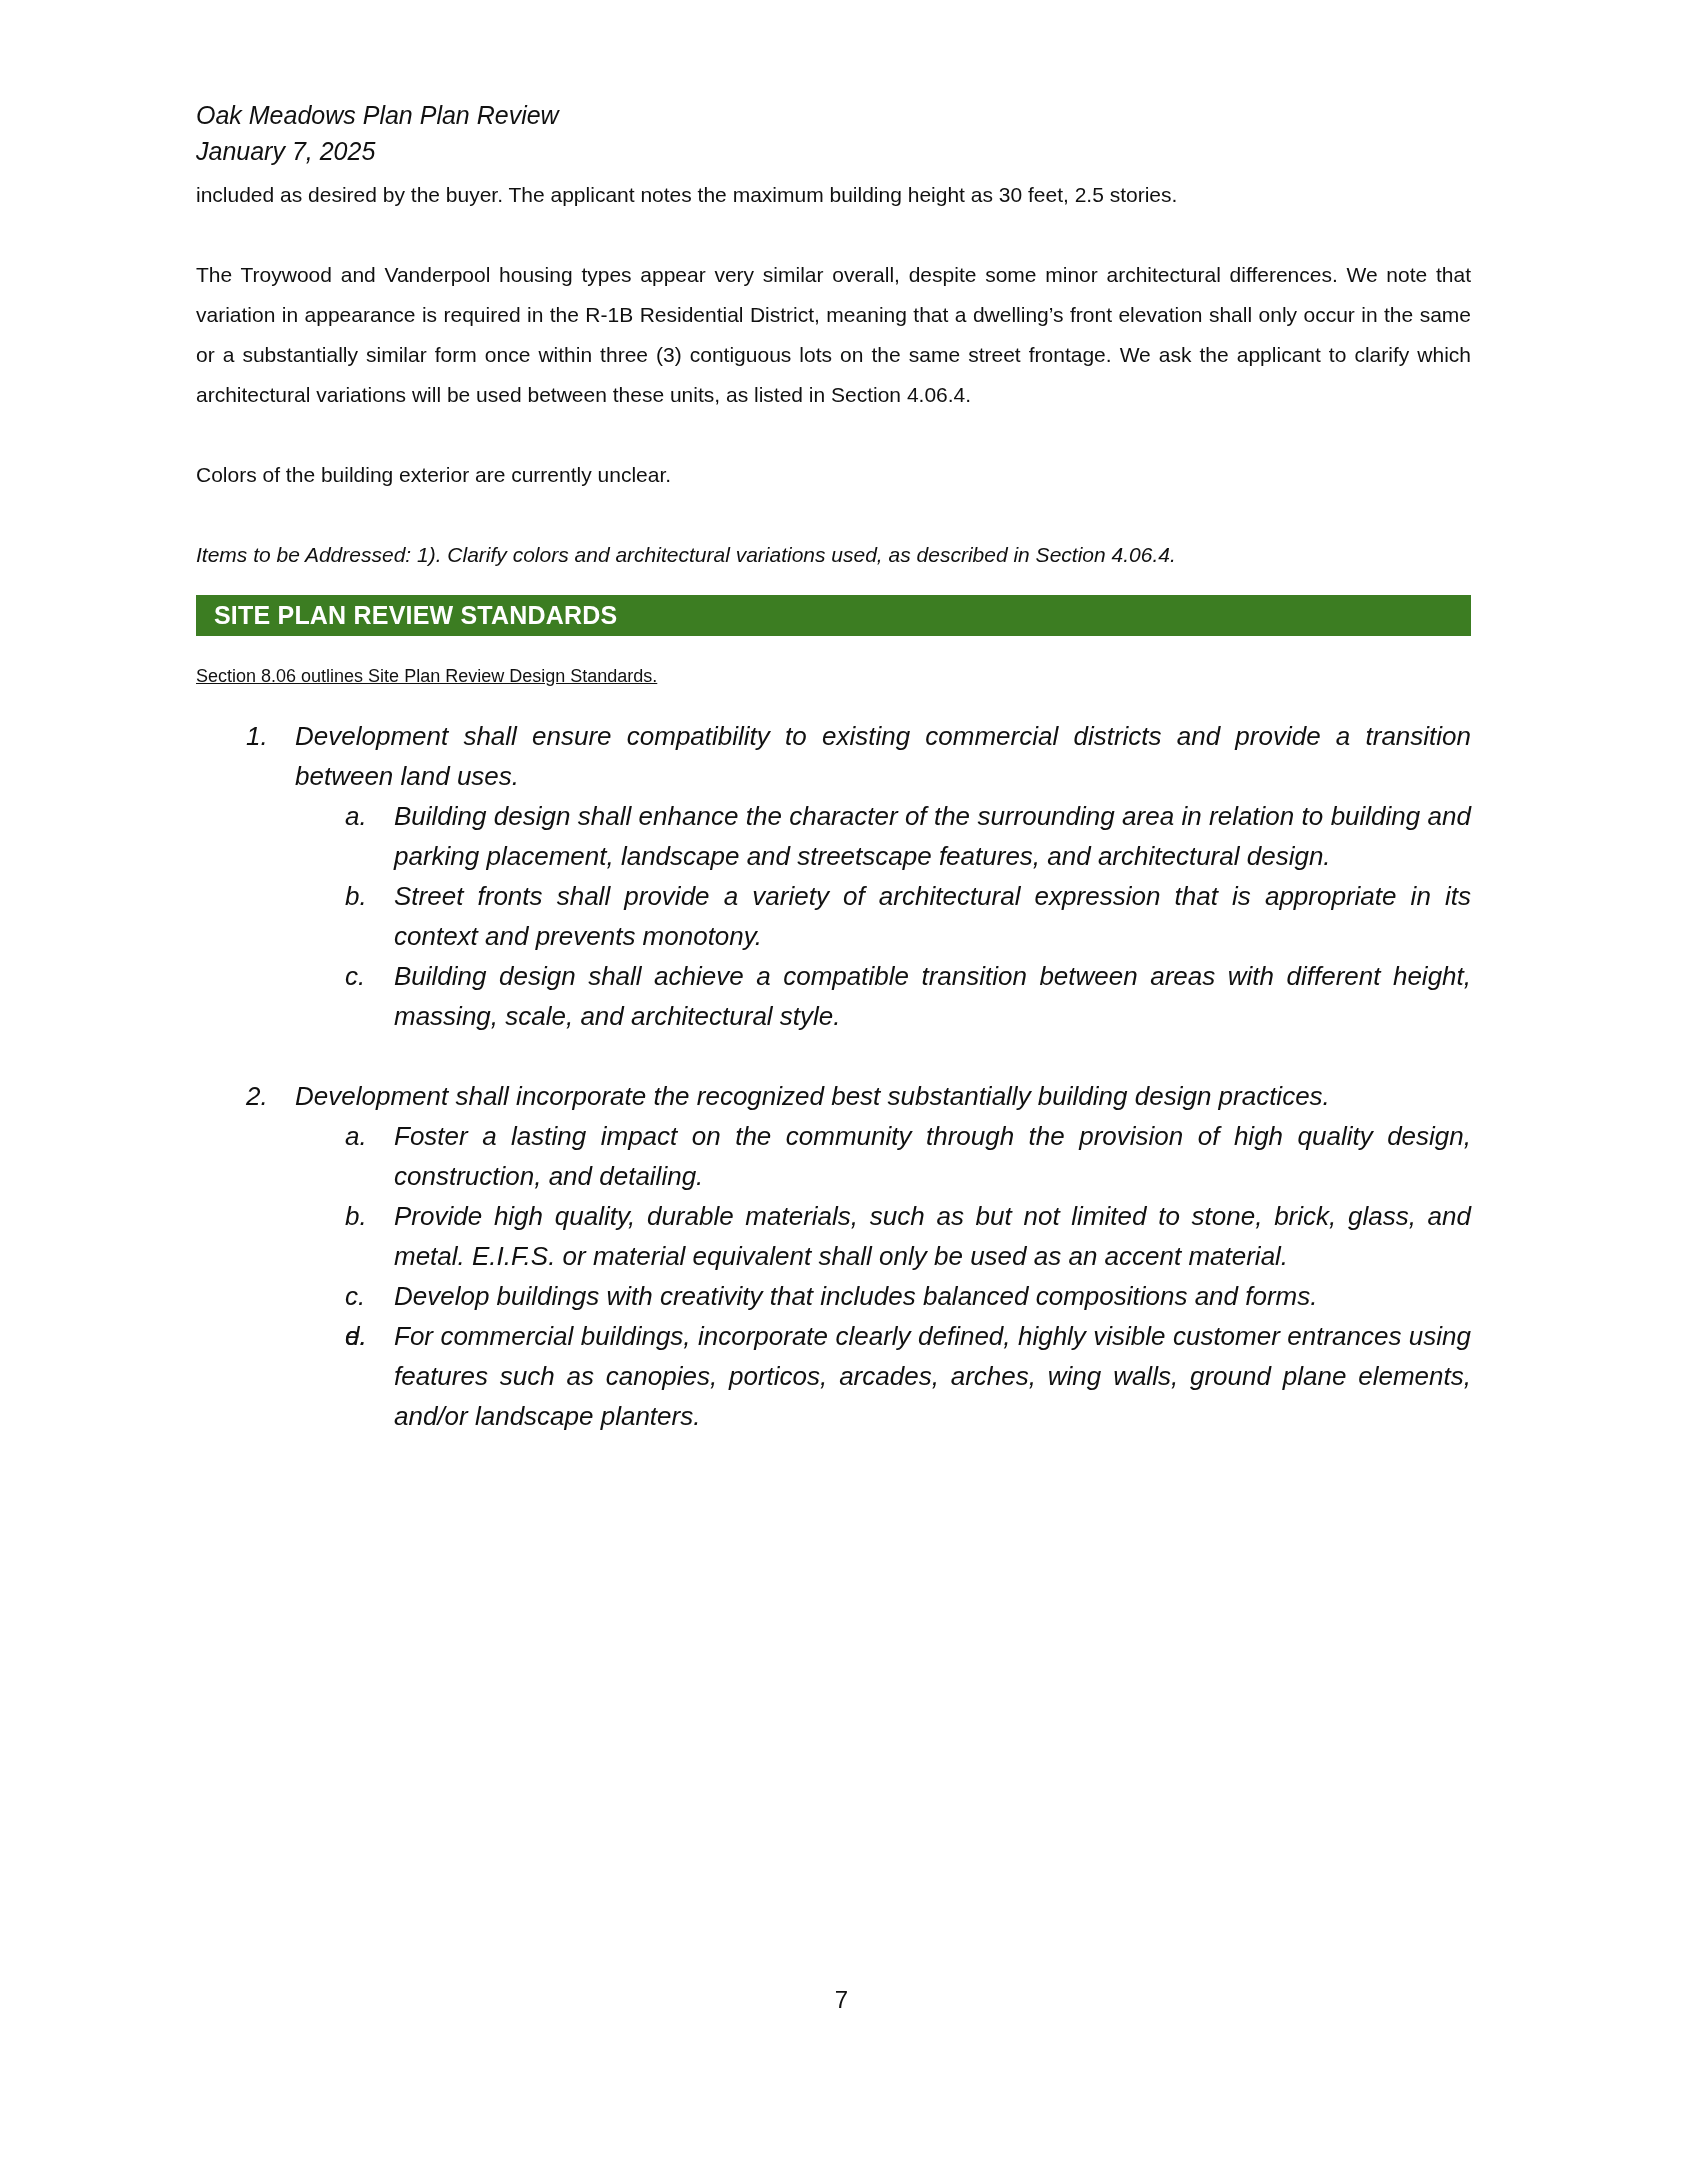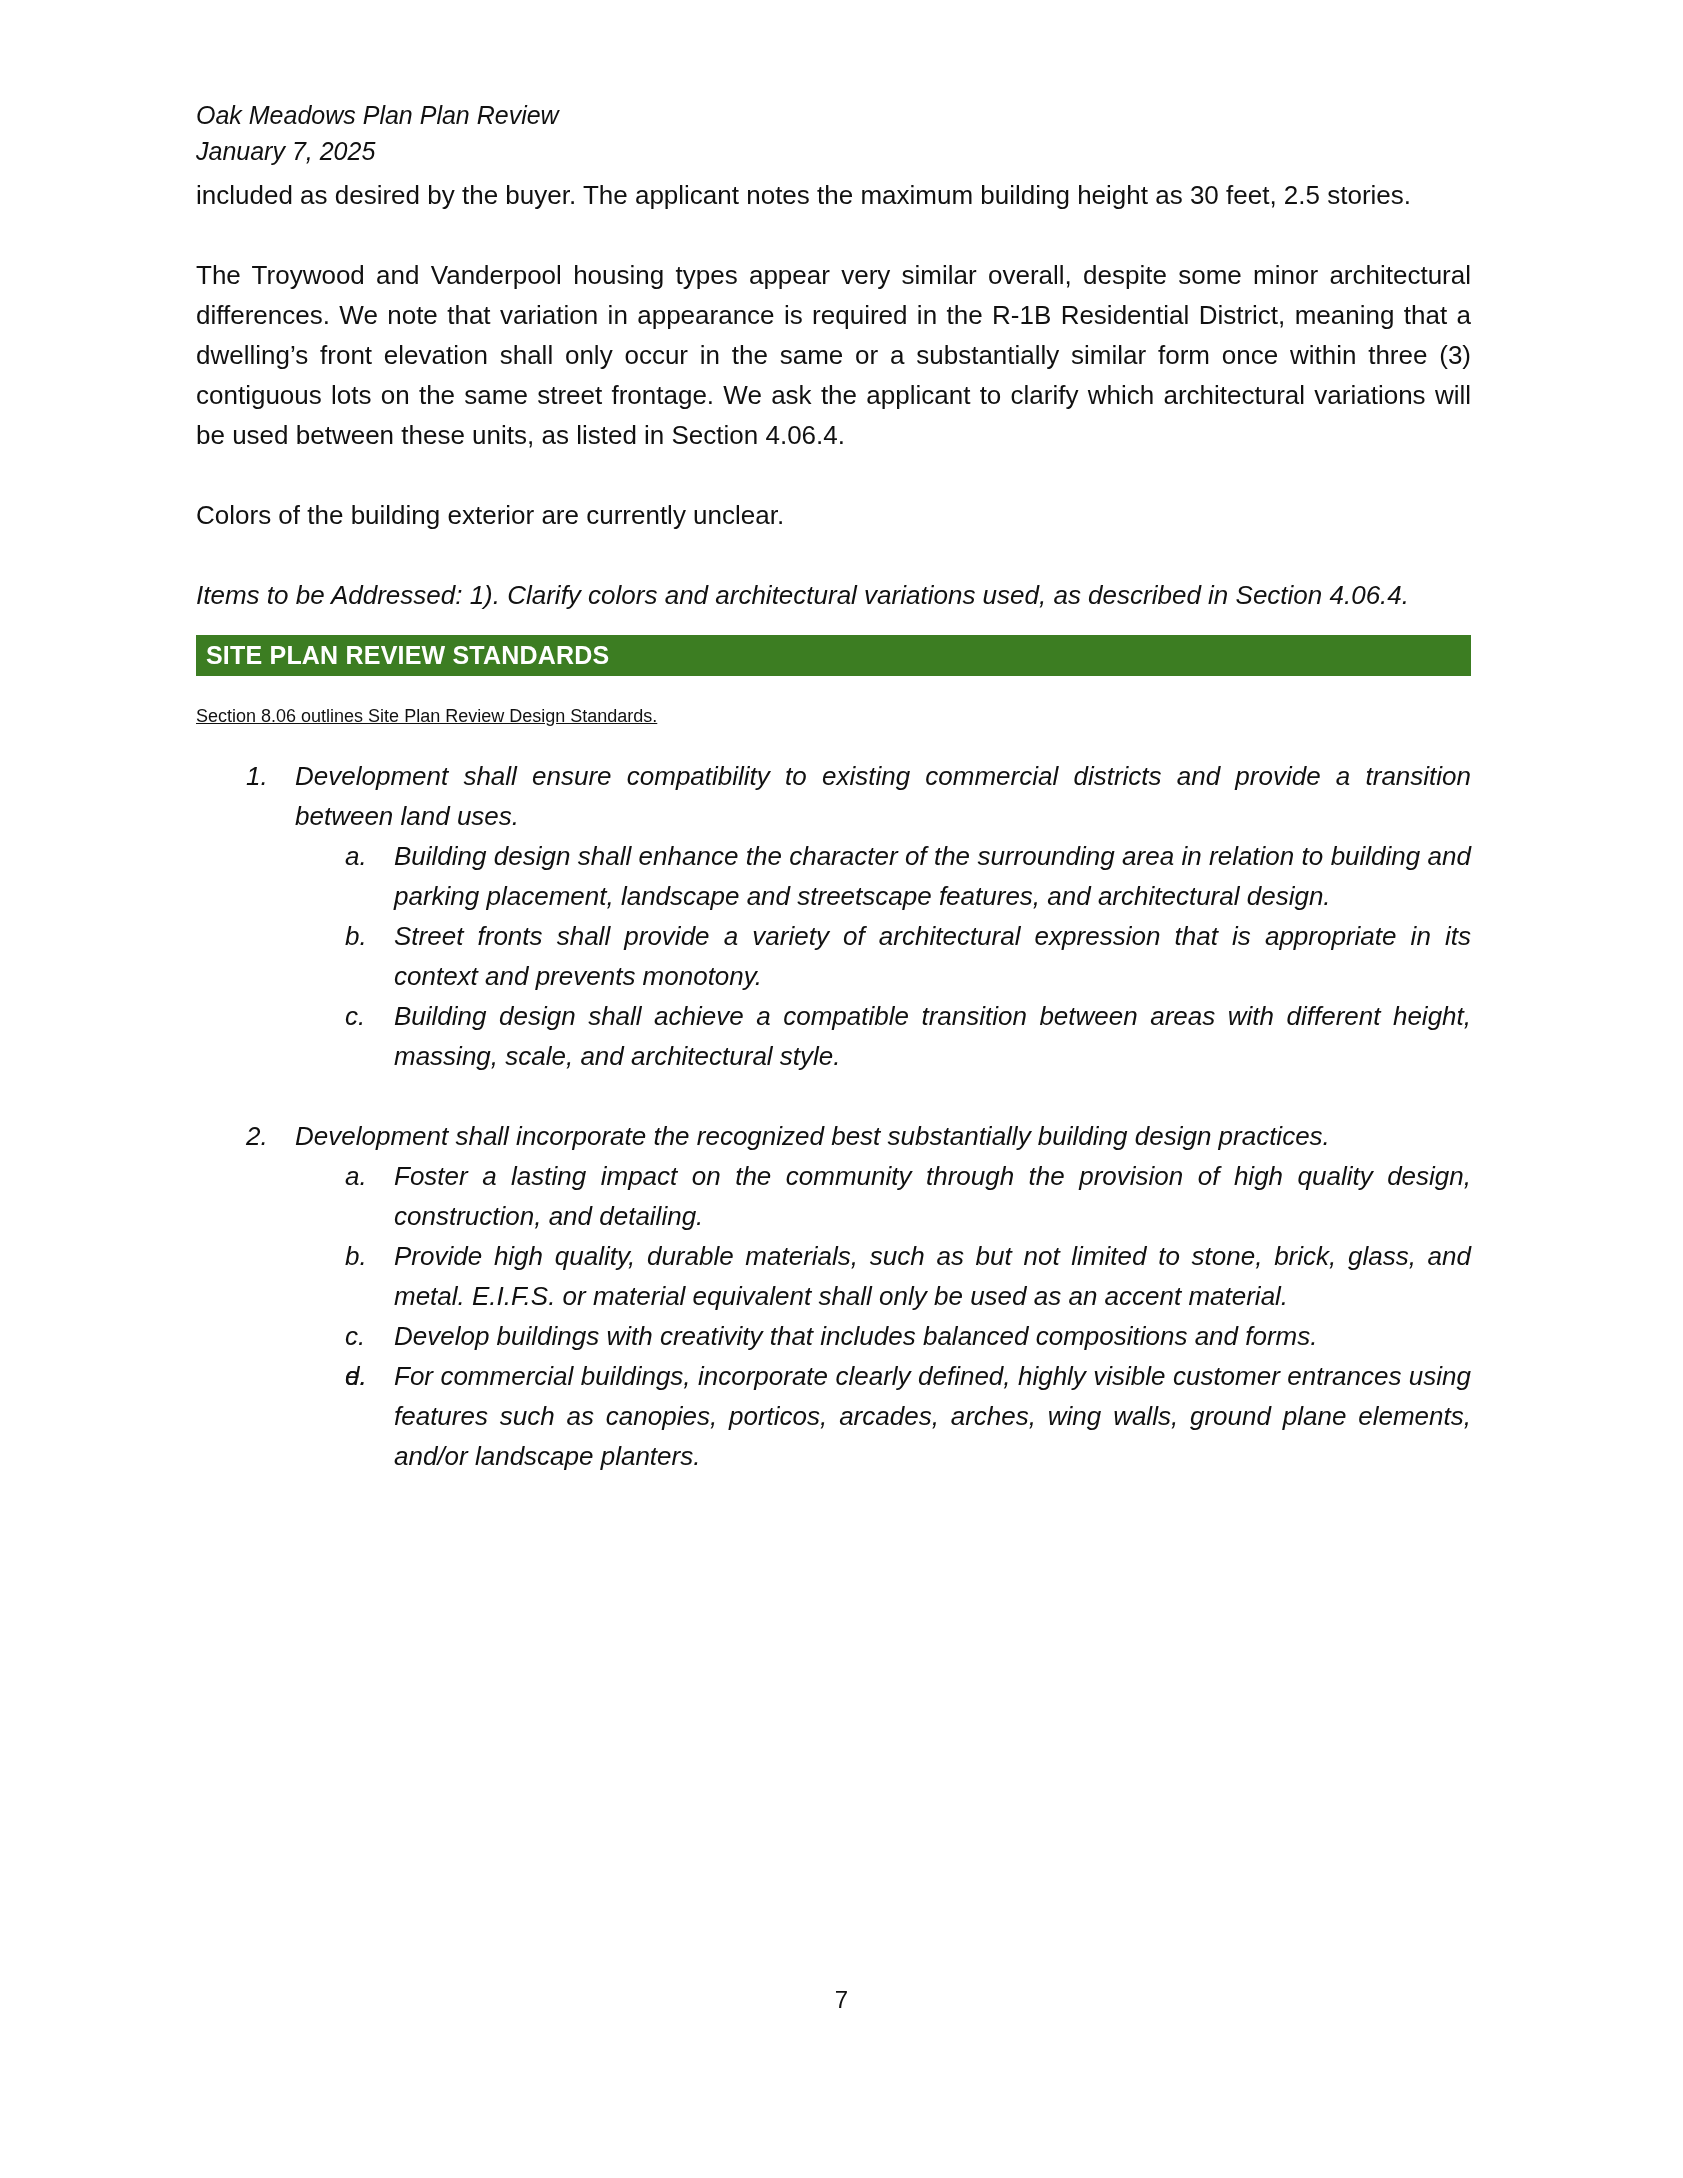--- a/index.html
+++ b/index.html
@@ -1,23 +1,23 @@
 <!DOCTYPE html>
 <html><head>
 <meta charset="utf-8">
 <style>
   html, body { margin: 0; padding: 0; background: #ffffff; }
   body { width: 1683px; height: 2178px; position: relative; overflow: hidden;
          font-family: "Liberation Sans", sans-serif; color: #111; }
   .page { position: absolute; left: 196px; top: 97px; width: 1275px; }
   .hdr { font-style: italic; font-size: 25px; line-height: 36px; }
-  .p { font-size: 26px; line-height: 40px; text-align: justify; margin: 0; }
+  .p { font-size: 21px; line-height: 40px; text-align: justify; margin: 0; }
   .gap { height: 40px; }
   .bar { background: #3c7d22; color: #ffffff; font-weight: bold; font-size: 25px;
-         line-height: 41px; height: 41px; padding-left: 10px; letter-spacing: 0.2px; }
+         line-height: 41px; height: 41px; padding-left: 18px; letter-spacing: 0.2px; }
   .u { text-decoration: underline; font-size: 18px; line-height: 40px; }
   .it { font-style: italic; }
   .b { font-weight: normal; }
   ol.lvl1 { list-style: none; margin: 0; padding: 0; }
   .li1 { position: relative; padding-left: 99px; font-style: italic; font-size: 26px; line-height: 40px; text-align: justify; }
   .li1 > .num { position: absolute; left: 50px; top: 0; }
   .li2 { position: relative; padding-left: 198px; font-style: italic; font-size: 26px; line-height: 40px; text-align: justify; }
   .li2 > .num { position: absolute; left: 149px; top: 0; }
   .pageno { position: absolute; top: 1986px; left: 0; width: 1683px; text-align: center; font-size: 24px; }
 </style>

